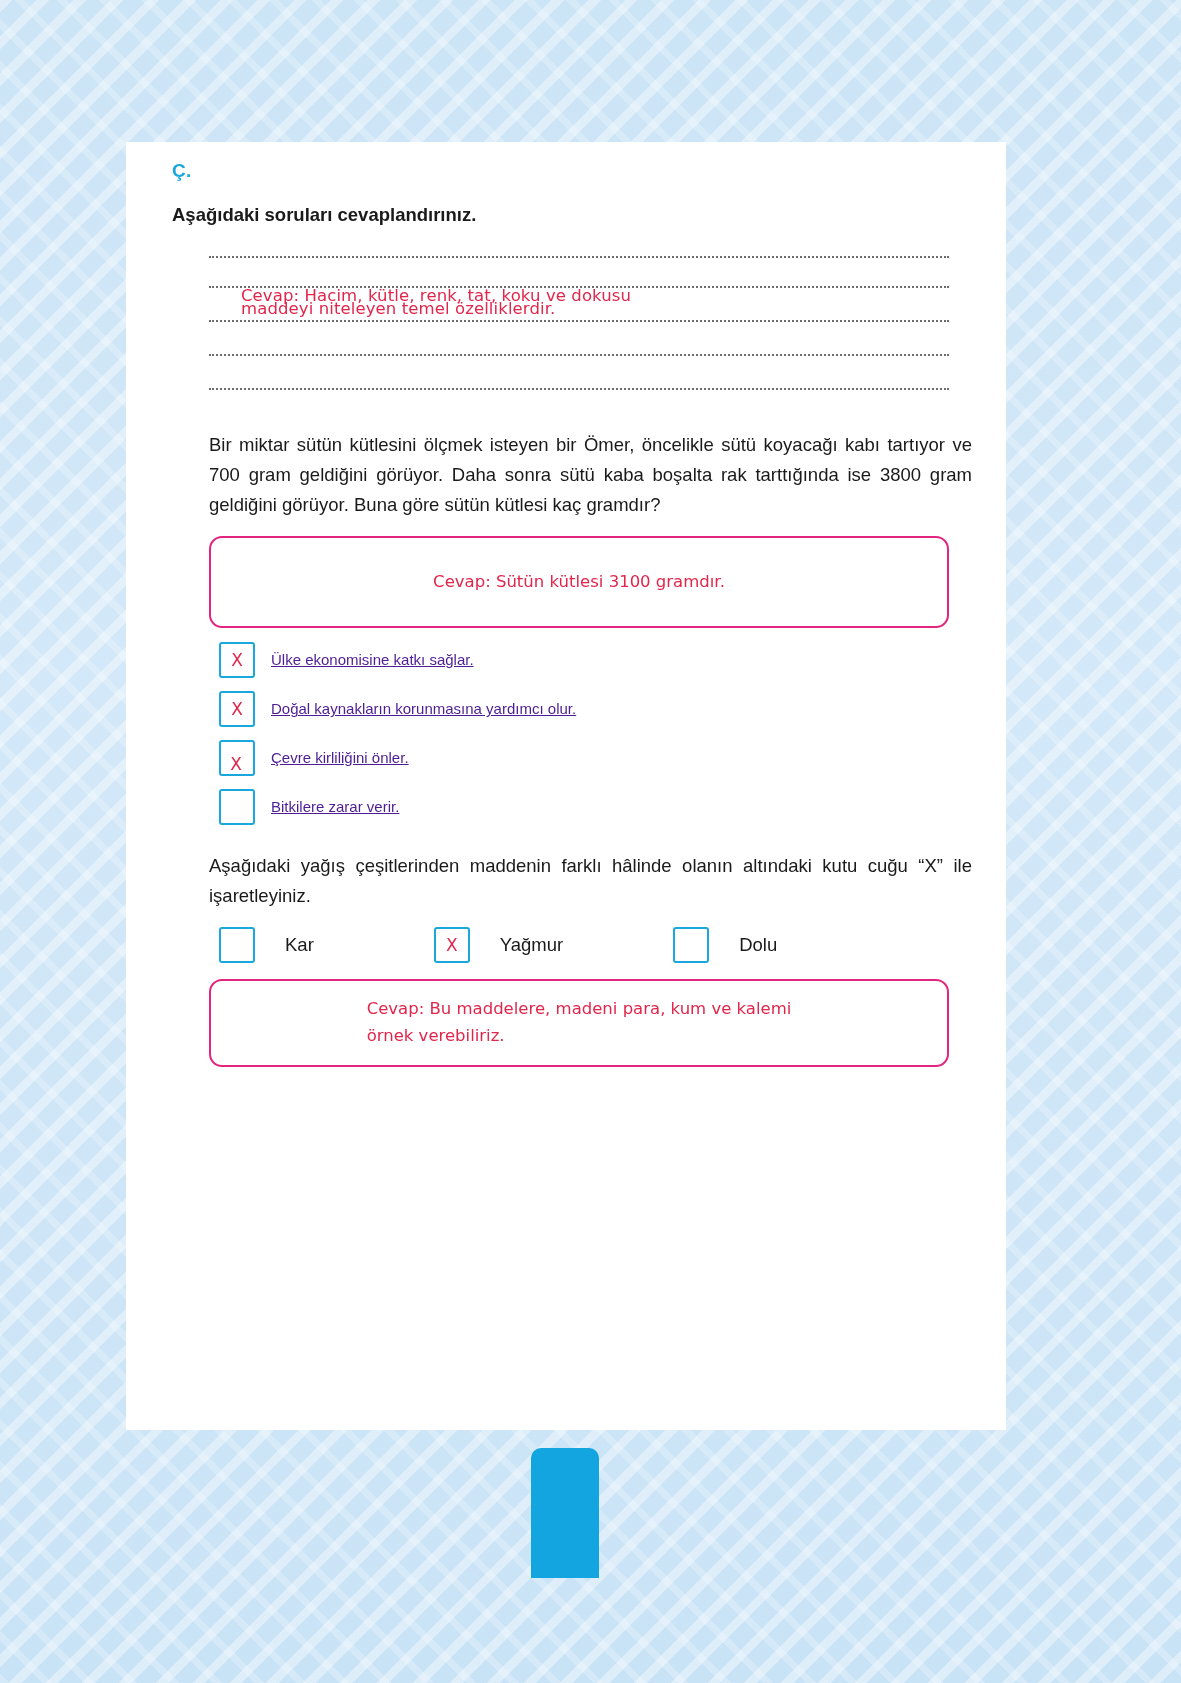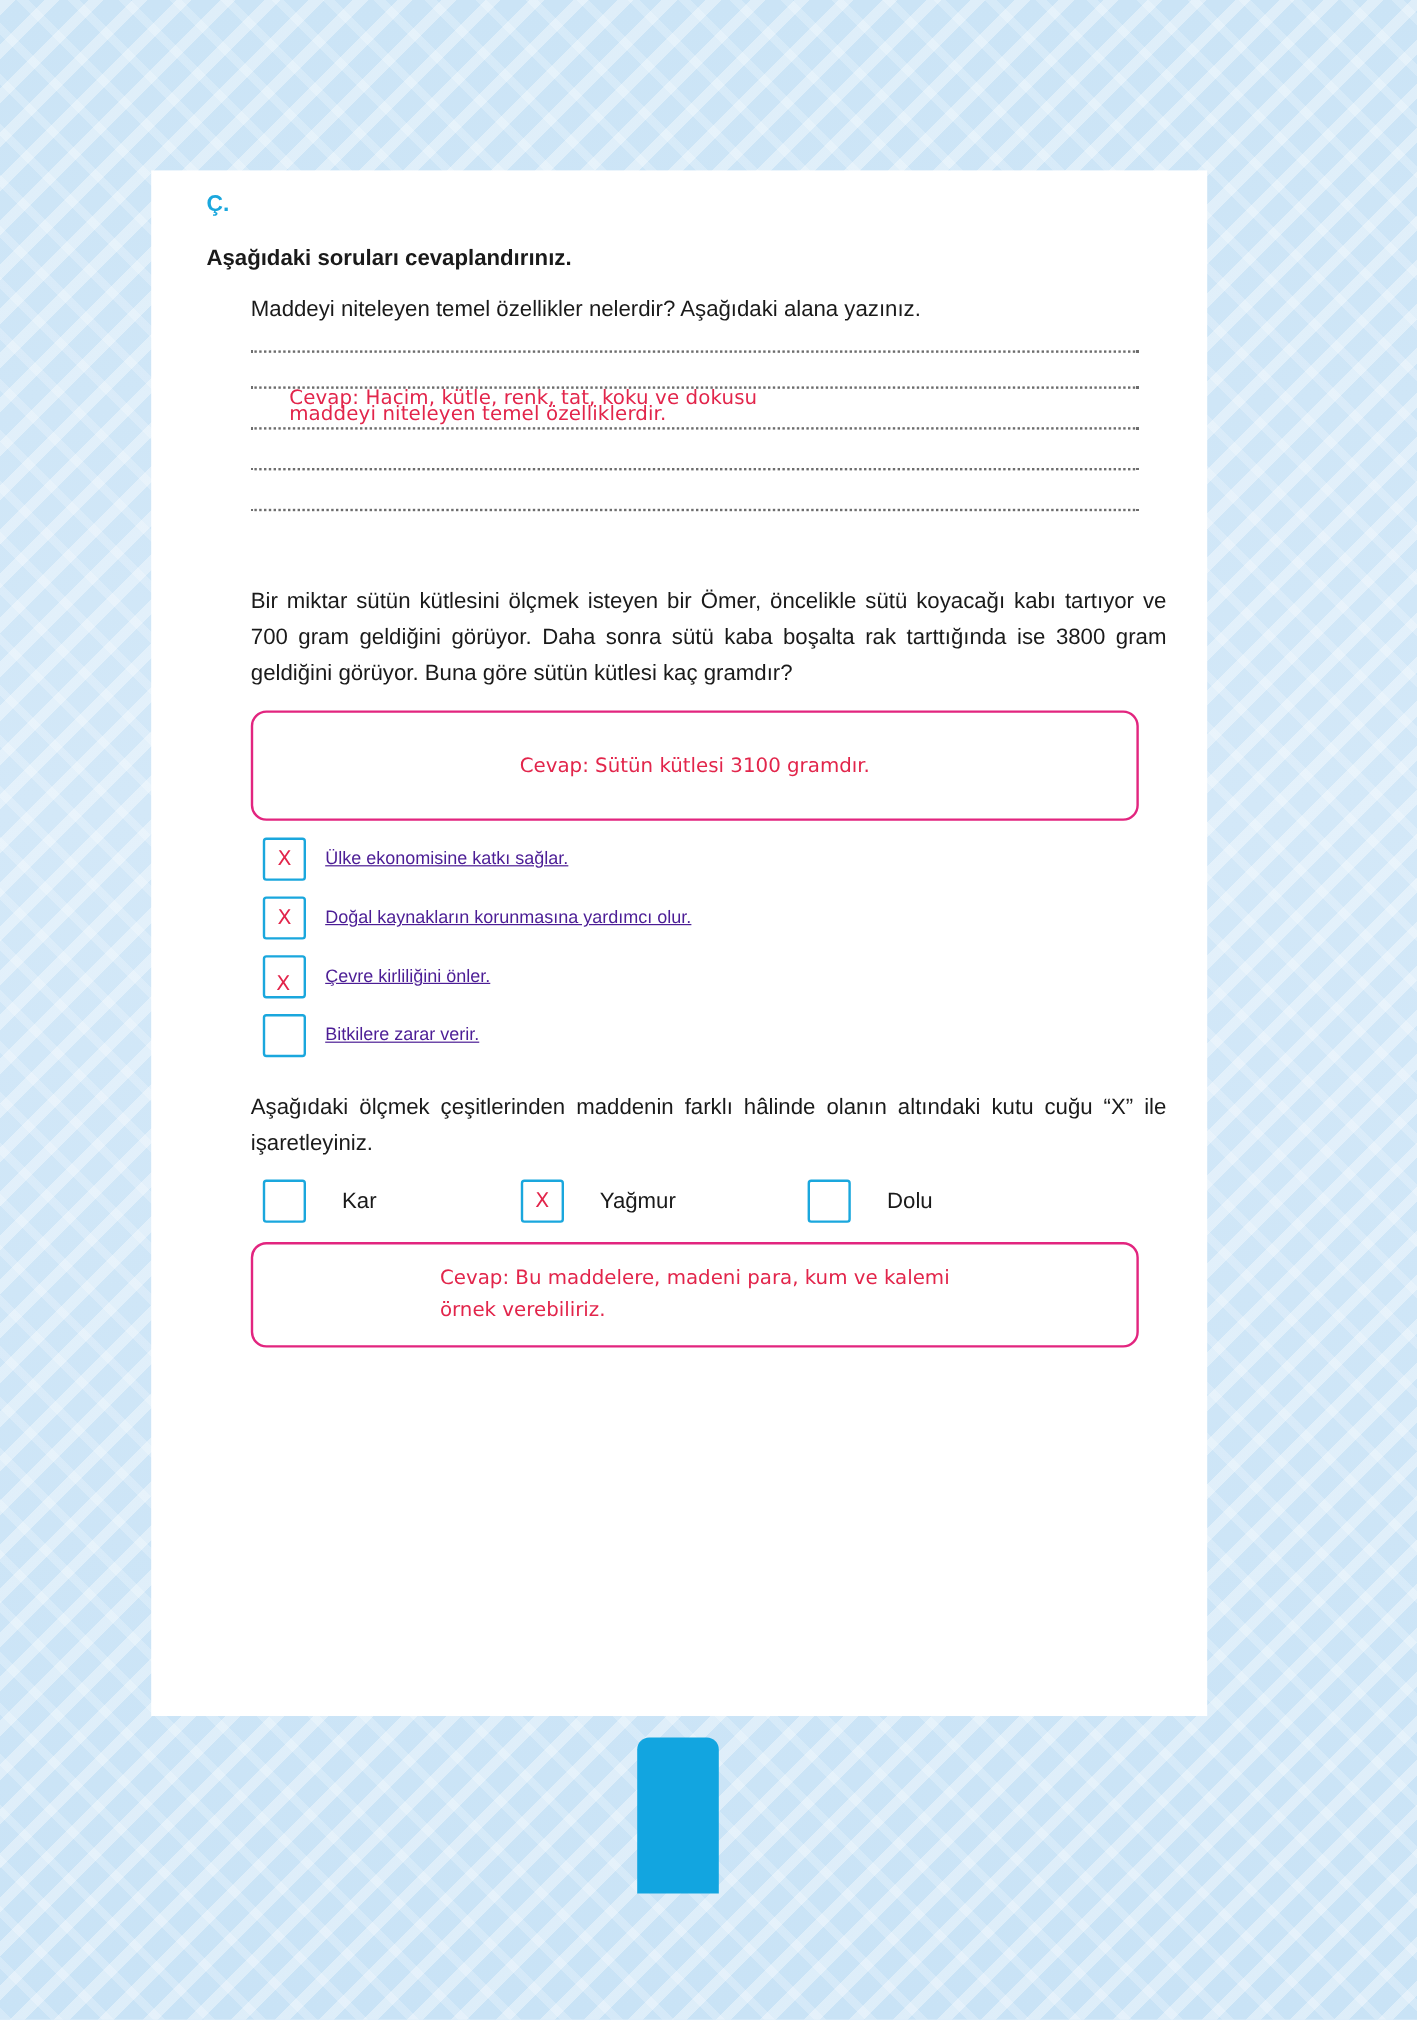--- a/index.html
+++ b/index.html
@@ -151,21 +151,21 @@
     margin-right: 0;
   }
   .option .opt-label {
     font-size: 18.5px;
     color: #1a1a1a;
     margin-left: 14px;
   }
   .spacer-1 { width: 110px; }
   .spacer-2 { width: 100px; }
   .para-gap { margin-top: 26px; }
-  .para-gap-lg { margin-top: 54px; }
+  .para-gap-lg { margin-top: 34px; }
   
   .bottom-tab {
     position: absolute;
     left: 531px;
     top: 1448px;
     width: 68px;
     height: 130px;
     background: #12a5e0;
     border-radius: 10px 10px 0 0;
   }
@@ -175,21 +175,20 @@
 
 <div class="bg-texture"></div>
 
 <div class="page-sheet">
   <div class="content">
 
     <div class="section-letter">Ç.</div>
 
     <div class="instruction-bold">Aşağıdaki soruları cevaplandırınız.</div>
 
-    <div class="q-text">Maddeyi niteleyen temel özellikler nelerdir? Aşağıdaki alana yazınız.</div>
 
     <div class="dotted-block">
       <div class="dotted-line" style="top: 14px;"></div>
       <div class="dotted-line" style="top: 44px;"></div>
       <div class="dotted-line" style="top: 78px;"></div>
       <div class="dotted-line" style="top: 112px;"></div>
       <div class="dotted-line" style="top: 146px;"></div>
       <div class="handwriting" style="top: 41px;">Cevap: Hacim, kütle, renk, tat, koku ve dokusu</div>
       <div class="handwriting" style="top: 54px;">maddeyi niteleyen temel özelliklerdir.</div>
     </div>
@@ -221,21 +220,21 @@
         <div class="check-label">Çevre kirliliğini önler.</div>
       </div>
       <div class="check-row">
         <div class="checkbox">
           <span class="mark"></span>
         </div>
         <div class="check-label">Bitkilere zarar verir.</div>
       </div>
     </div>
 
-    <div class="q-text para-gap">Aşağıdaki ölçmek çeşitlerinden maddenin farklı hâlinde olanın altındaki kutu cuğu “X” ile işaretleyiniz.</div>
+    <div class="q-text para-gap">Aşağıdaki yağış çeşitlerinden maddenin farklı hâlinde olanın altındaki kutu cuğu “X” ile işaretleyiniz.</div>
 
     <div class="options-row">
       <div class="option">
         <div class="checkbox">
           <span class="mark"></span>
         </div>
         <div class="opt-label">Kar</div>
       </div>
       <div class="spacer-1"></div>
       <div class="option">

